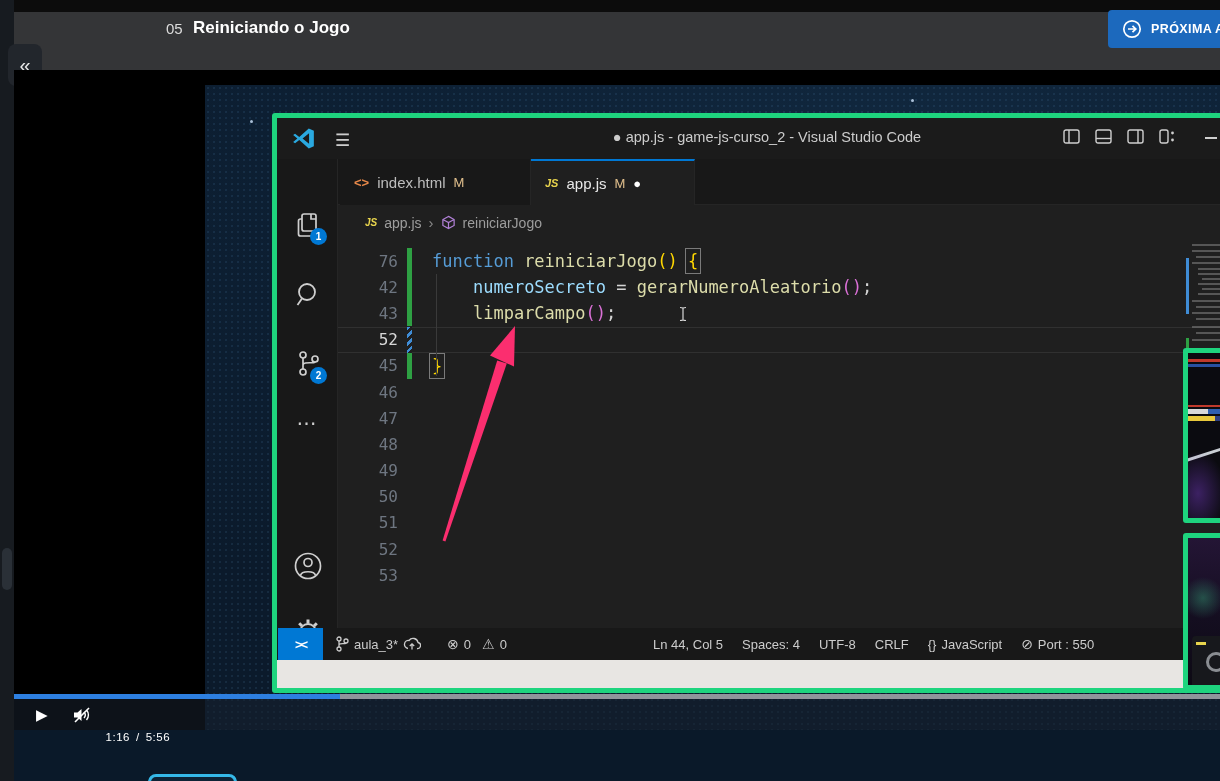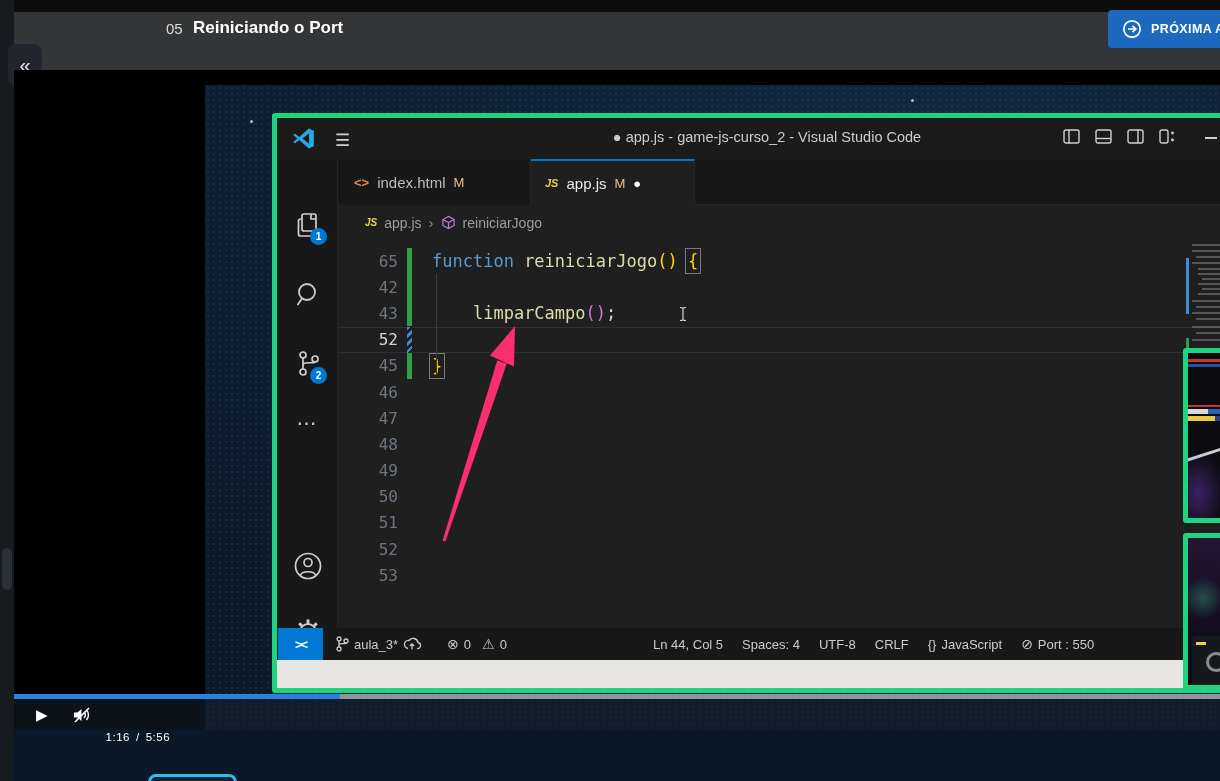--- a/index.html
+++ b/index.html
@@ -142,21 +142,21 @@
 
 <div id="stage">
 
   <div class="abs" id="left-rail">
     <div class="abs" id="rail-thumb"></div>
   </div>
   <div class="abs" id="top-gap"></div>
 
   <div class="abs" id="header"></div>
   <div class="abs" id="lesson-number">05</div>
-  <div class="abs" id="lesson-title">Reiniciando o Port</div>
+  <div class="abs" id="lesson-title">Reiniciando o Jogo</div>
   <div class="abs" id="next-btn">
     <svg width="20" height="20" viewBox="0 0 20 20">
       <circle cx="10" cy="10" r="8.2" fill="none" stroke="#ffffff" stroke-width="1.7"></circle>
       <path d="M6 10 h7 M10.5 6.8 L13.8 10 L10.5 13.2" fill="none" stroke="#ffffff" stroke-width="1.7"></path>
     </svg>
     <span class="lbl">PRÓXIMA A</span>
   </div>
   <div class="abs" id="collapse-btn">
     <span>«</span>
   </div>
@@ -282,27 +282,28 @@
             <line x1="23.8" y1="6.2" x2="21" y2="9"></line>
               <line x1="9" y1="21" x2="6.2" y2="23.8"></line>
           </g>
         </svg>
       </div>
     </div>
 
     <div class="abs" id="vs-editor">
       <div id="code-lines">
           <div class="code-line">
-            <span class="ln">65</span>
+            <span class="ln">76</span>
             <span class="gut added"></span>
             <span class="ltxt"><span class="tk-kw">function </span><span class="tk-fn">reiniciarJogo</span><span class="tk-b1">() </span><span class="tk-b1m">{</span></span>
           </div>
           <div class="code-line">
             <span class="ln">42</span>
             <span class="gut added"></span>
+            <span class="ltxt"><span class="tk-plain">    </span><span class="tk-var">numeroSecreto</span><span class="tk-op"> = </span><span class="tk-fn">gerarNumeroAleatorio</span><span class="tk-b2">()</span><span class="tk-plain">;</span></span>
           </div>
           <div class="code-line">
             <span class="ln">43</span>
             <span class="gut added"></span>
             <span class="ltxt"><span class="tk-plain">    </span><span class="tk-fn">limparCampo</span><span class="tk-b2">()</span><span class="tk-plain">;</span></span>
           </div>
           <div class="code-line current">
             <span class="ln">52</span>
             <span class="gut hatch"></span>
             <span class="ltxt"></span>

